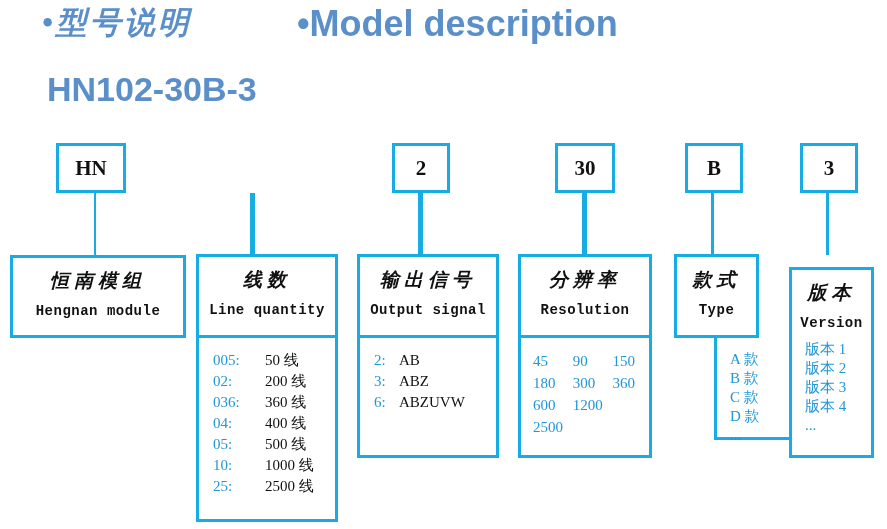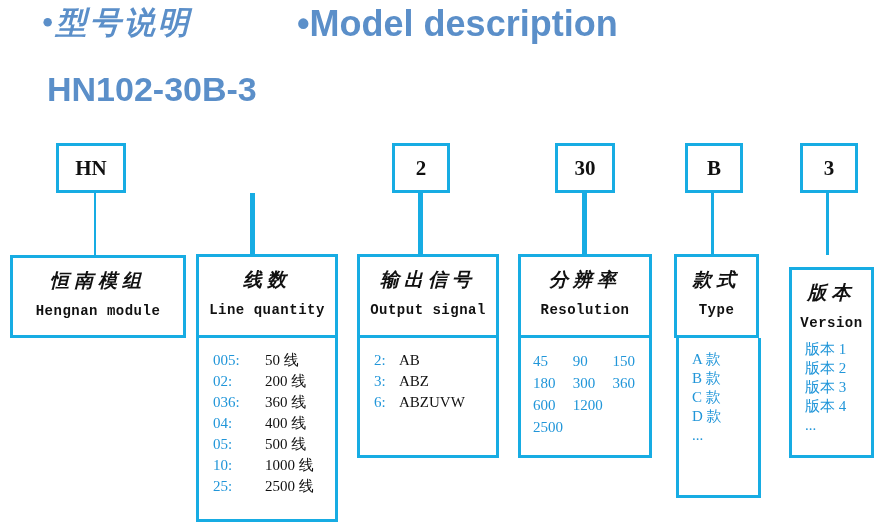--- a/index.html
+++ b/index.html
@@ -278,21 +278,21 @@
   </div>
 
   <div class="code-box" style="left:685px; top:143px; width:58px; height:50px;">
     <span>B</span>
   </div>
   <div class="connector" style="left:711px; top:193px; width:3px; height:62px;"></div>
   <div class="desc-box" style="left:674px; top:254px; width:85px; height:84px;">
     <div class="desc-cn">款式</div>
     <div class="desc-en">Type</div>
   </div>
-  <div class="opt-box" style="left:676px; top:338px; width:85px; height:160px; padding-left:13px;">
+  <div class="opt-box" style="left:714px; top:338px; width:85px; height:102px; padding-left:13px;">
     <div class="plain-row">A 款</div>
     <div class="plain-row">B 款</div>
     <div class="plain-row">C 款</div>
     <div class="plain-row">D 款</div>
     <div class="plain-row">...</div>
   </div>
 
   <div class="code-box" style="left:800px; top:143px; width:58px; height:50px;">
     <span>3</span>
   </div>

